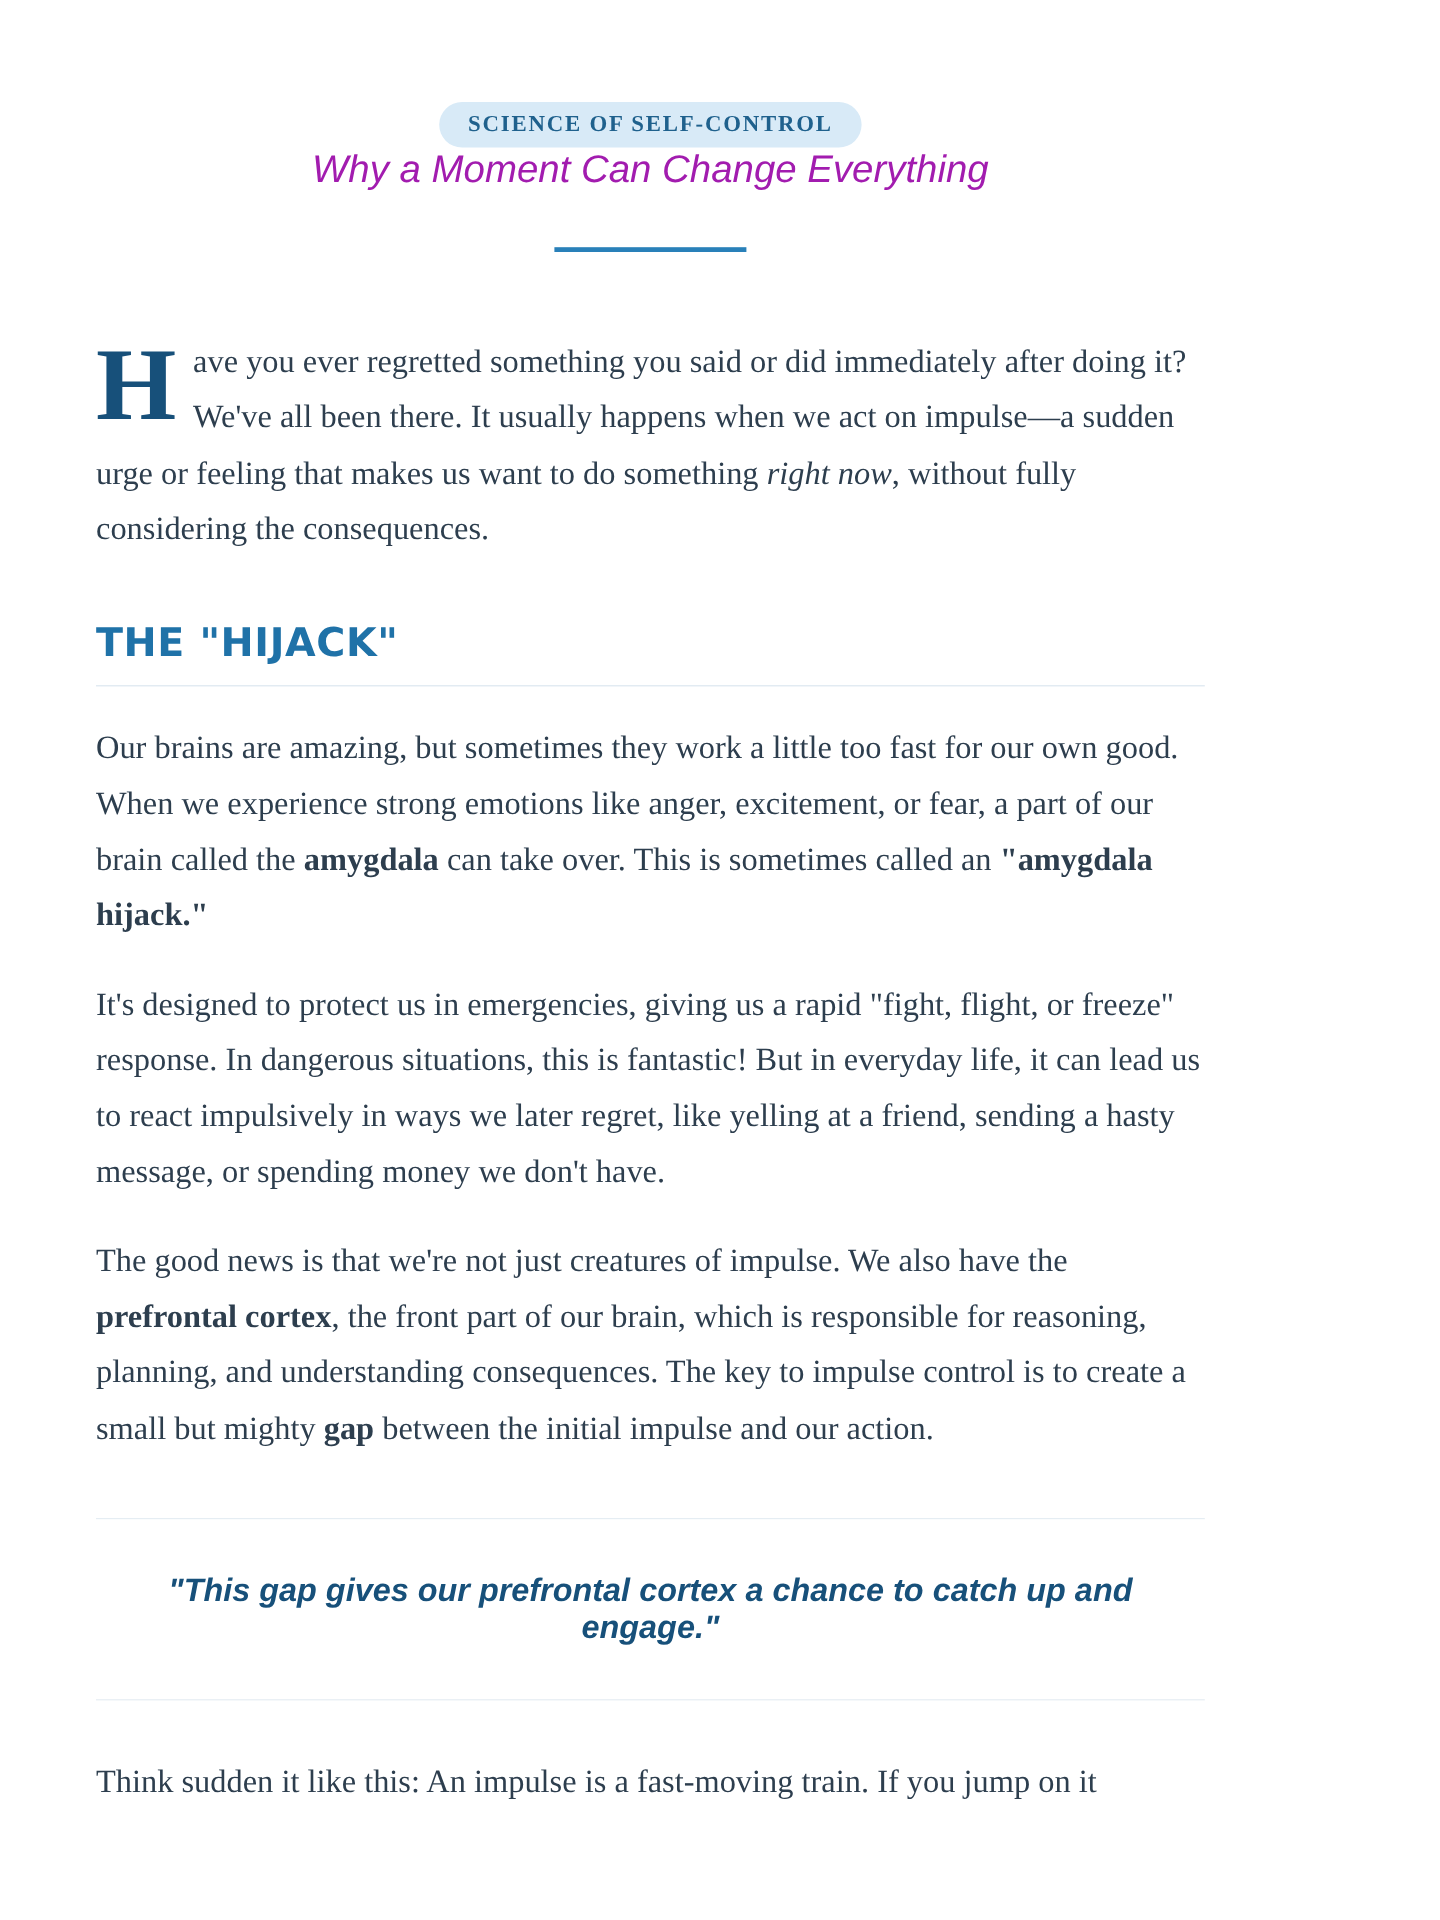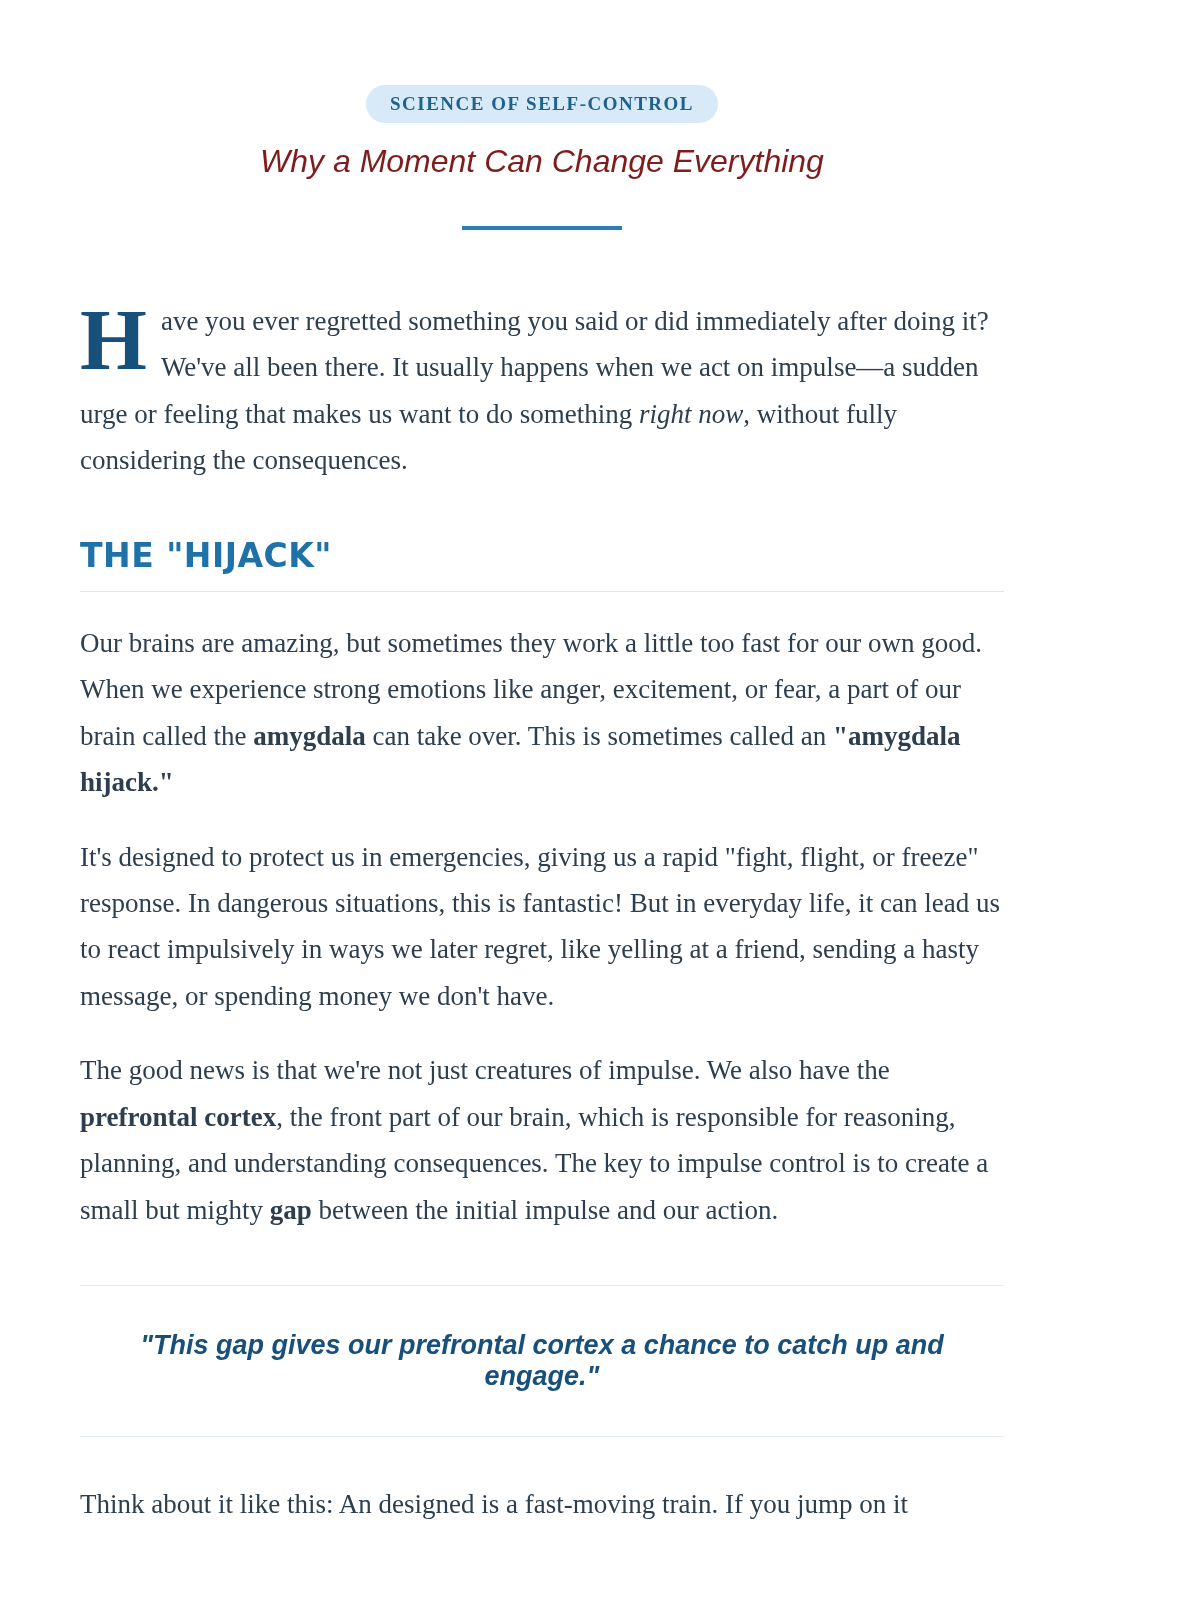--- a/index.html
+++ b/index.html
@@ -31,25 +31,24 @@
   }
   h1.title {
     margin-top: 30px;
     font-family: "DejaVu Sans", sans-serif;
     font-weight: 800;
     font-size: 56px;
     letter-spacing: 2px;
     color: #17507a;
   }
   .subtitle {
-    margin-top: 20px;
     font-family: "Liberation Sans", sans-serif;
     font-style: italic;
     font-size: 32px;
-    color: #7f1d1d;
+    color: #a21caf;
   }
   .divider {
     width: 160px;
     height: 4px;
     background: #2980b9;
     margin: 46px auto 0 auto;
   }
   .content { margin-top: 68px; }
   p.body-p {
     font-size: 27px;
@@ -113,17 +112,17 @@
 
     <p class="body-p"><span>Our brains are amazing, but sometimes they work a little too fast for our own good. When we experience strong emotions like anger, excitement, or fear, a part of our brain called the </span><span class="b">amygdala</span><span> can take over. This is sometimes called an </span><span class="b">"amygdala hijack."</span></p>
 
     <p class="body-p"><span>It's designed to protect us in emergencies, giving us a rapid "fight, flight, or freeze" response. In dangerous situations, this is fantastic! But in everyday life, it can lead us to react impulsively in ways we later regret, like yelling at a friend, sending a hasty message, or spending money we don't have.</span></p>
 
 
     <p class="body-p"><span>The good news is that we're not just creatures of impulse. We also have the </span><span class="b">prefrontal cortex</span><span>, the front part of our brain, which is responsible for reasoning, planning, and understanding consequences. The key to impulse control is to create a small but mighty </span><span class="b">gap</span><span> between the initial impulse and our action.</span></p>
 
     <blockquote class="pullquote">"This gap gives our prefrontal cortex a chance to catch up and engage."</blockquote>
 
-    <p class="body-p closing"><span>Think about it like this: An designed is a fast-moving train. If you jump on it</span></p>
+    <p class="body-p closing"><span>Think sudden it like this: An impulse is a fast-moving train. If you jump on it</span></p>
 
   </div>
 
 </div>
 
 </body></html>

